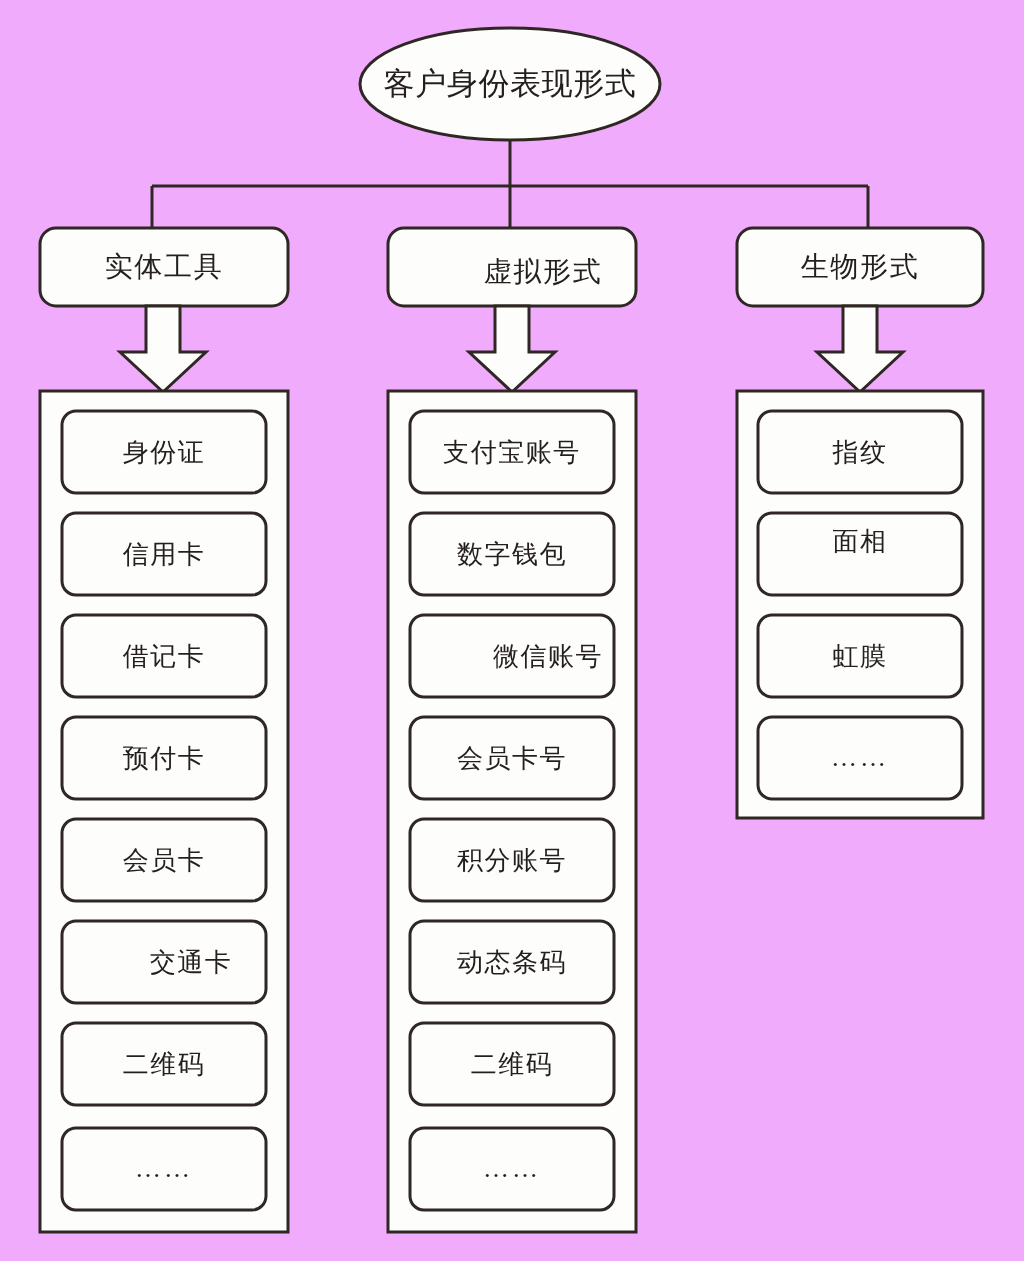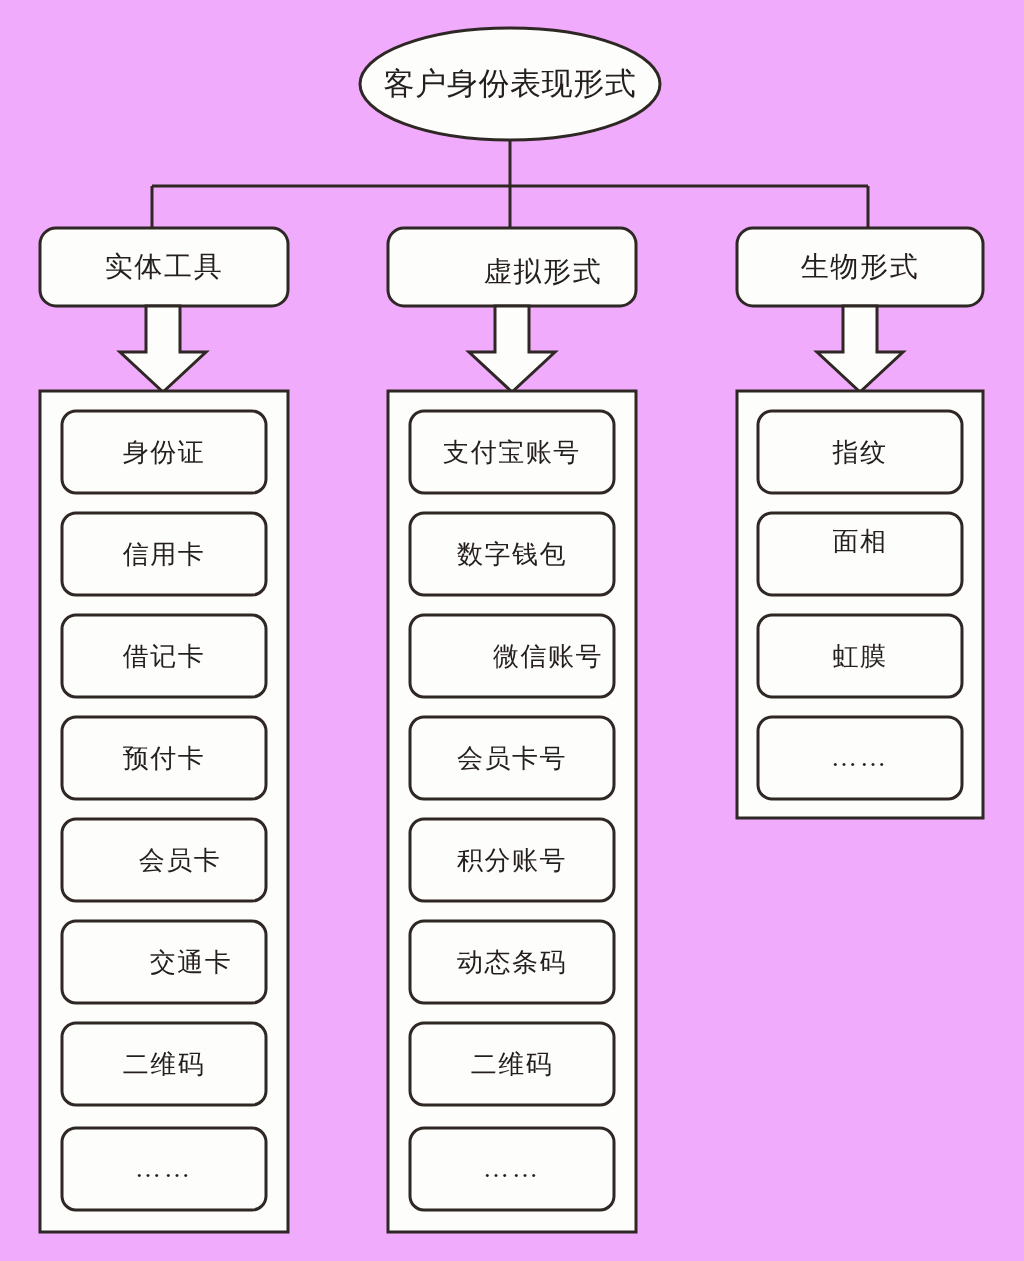--- a/index.html
+++ b/index.html
@@ -117,21 +117,21 @@
   <div class="node-text root-title" style="left:360px; top:28px; width:300px; height:112px;">客户身份表现形式</div>
 
   <div class="node-text cat-label" style="left:40px; top:228px; width:248px; height:78px;">实体工具</div>
   <div class="node-text cat-label" style="left:388px; top:224px; width:248px; height:96px;padding-left:31px;">虚拟形式</div>
   <div class="node-text cat-label" style="left:737px; top:228px; width:246px; height:78px;">生物形式</div>
 
   <div class="node-text item-label" style="left:62px; top:411px; width:204px; height:82px;">身份证</div>
   <div class="node-text item-label" style="left:62px; top:513px; width:204px; height:82px;border-radius:26px;">信用卡</div>
   <div class="node-text item-label" style="left:62px; top:615px; width:204px; height:82px;">借记卡</div>
   <div class="node-text item-label" style="left:62px; top:717px; width:204px; height:82px;">预付卡</div>
-  <div class="node-text item-label" style="left:62px; top:819px; width:204px; height:82px;margin-left:16px;">会员卡</div>
+  <div class="node-text item-label" style="left:62px; top:819px; width:204px; height:82px;">会员卡</div>
   <div class="node-text item-label" style="left:62px; top:921px; width:204px; height:82px;padding-left:27px;">交通卡</div>
   <div class="node-text item-label" style="left:62px; top:1023px; width:204px; height:82px;">二维码</div>
   <div class="node-text dots-label" style="left:62px; top:1128px; width:204px; height:82px;">……</div>
 
   <div class="node-text item-label" style="left:410px; top:411px; width:204px; height:82px;">支付宝账号</div>
   <div class="node-text item-label" style="left:410px; top:513px; width:204px; height:82px;">数字钱包</div>
   <div class="node-text item-label" style="left:410px; top:615px; width:204px; height:82px;margin-left:36px;">微信账号</div>
   <div class="node-text item-label" style="left:410px; top:717px; width:204px; height:82px;">会员卡号</div>
   <div class="node-text item-label" style="left:410px; top:819px; width:204px; height:82px;">积分账号</div>
   <div class="node-text item-label" style="left:410px; top:921px; width:204px; height:82px;">动态条码</div>

